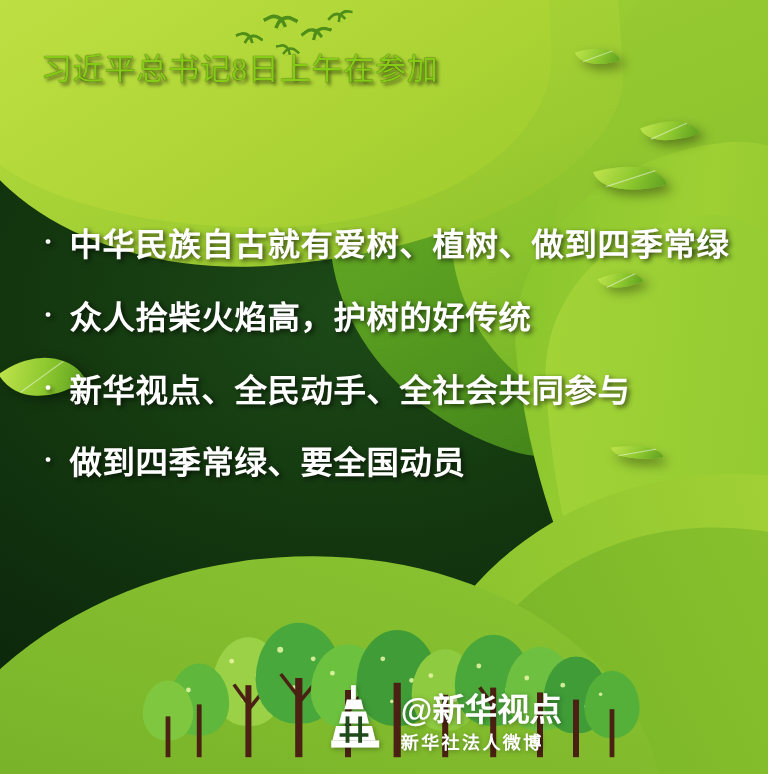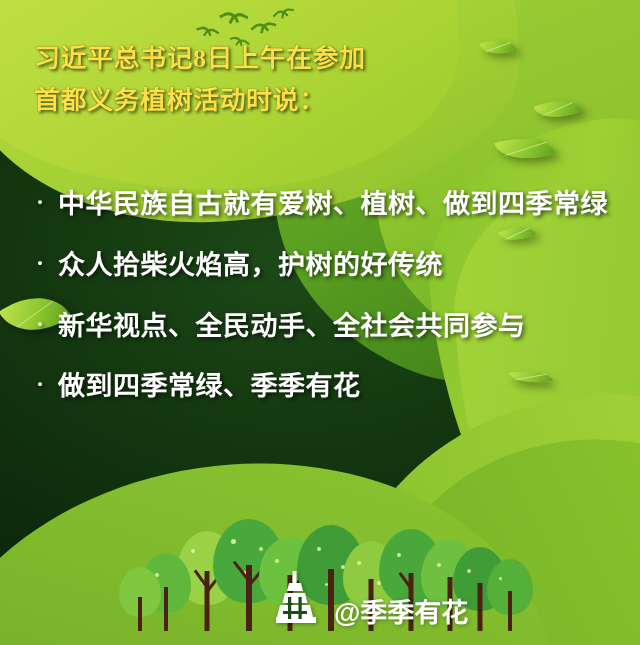--- a/index.html
+++ b/index.html
@@ -122,22 +122,22 @@
     box-shadow:3px 6px 9px rgba(0,0,0,.35);
   }
   .leaf .vein{
     position:absolute;left:12%;top:50%;width:76%;height:1px;
     background:rgba(255,255,255,.45);transform:translateY(-.5px) rotate(-2deg);
   }
 
   
   .headline{
     position:absolute;left:34px;top:38px;width:430px;
-    font-size:26px;font-weight:bold;line-height:1.60;
-    color:#fde047;letter-spacing:.5px;
+    font-size:26px;font-weight:normal;line-height:1.60;
+    color:#84cc16;letter-spacing:.5px;
     text-shadow:2px 2px 3px rgba(0,0,0,.55), 0 0 1px rgba(0,0,0,.7);
   }
 
   .bullets{
     position:absolute;left:36px;top:186px;width:576px;
   }
   .bullet{
     display:flex;align-items:flex-start;
     color:#ffffff;font-size:27px;font-weight:bold;line-height:1.40;
     letter-spacing:.5px;
@@ -231,21 +231,20 @@
     </div>
   <div class="leaf" style="left:6px;top:292px;width:58px;height:44px;transform:rotate(-34deg);border-radius:0 100% 8% 100%;">
       <span class="vein"></span>
     </div>
   <div class="leaf" style="left:510px;top:370px;width:42px;height:14px;transform:rotate(-8deg);">
       <span class="vein"></span>
     </div>
 
   <div class="headline">
     <div>习近平总书记8日上午在参加</div>
-    <div>首都义务植树活动时说：</div>
   </div>
 
   <div class="bullets">
 
     <div class="bullet">
       <span class="dot">·</span>
       <span class="txt">中华民族自古就有爱树、植树、做到四季常绿</span>
     </div>
 
     <div class="bullet">
@@ -253,21 +252,21 @@
       <span class="txt">众人拾柴火焰高，护树的好传统</span>
     </div>
 
     <div class="bullet">
       <span class="dot">·</span>
       <span class="txt">新华视点、全民动手、全社会共同参与</span>
     </div>
 
     <div class="bullet">
       <span class="dot">·</span>
-      <span class="txt">做到四季常绿、季季有花</span>
+      <span class="txt">做到四季常绿、要全国动员</span>
     </div>
 
   </div>
 
   <div class="trees">
 
     <div class="tree" style="left:176px;width:62px;height:96px;">
       <div class="crown" style="bottom:26px;width:60px;height:74px;background:#9bd146;">
         <span class="speck" style="left:14px;top:18px;width:4px;height:4px;"></span>
         <span class="speck" style="left:36px;top:30px;width:4px;height:4px;"></span>
@@ -374,18 +373,19 @@
           <path d="M16 38 h30 l3 12 h-36 z"></path>
           <rect x="12" y="50" width="40" height="6"></rect>
           <rect x="24" y="30" width="3.2" height="22" fill="#1d4a18"></rect>
           <rect x="34.5" y="30" width="3.2" height="22" fill="#1d4a18"></rect>
           <path d="M19 44 h24 v3 h-24 z" fill="#1d4a18"></path>
         </g>
       </svg>
     </div>
 
     <div class="wm-text">
-      <span class="wm-main">@季季有花</span>
+      <span class="wm-main">@新华视点</span>
+      <span class="wm-sub">新华社法人微博</span>
     </div>
 
   </div>
 
 </div>
 
 </body></html>

